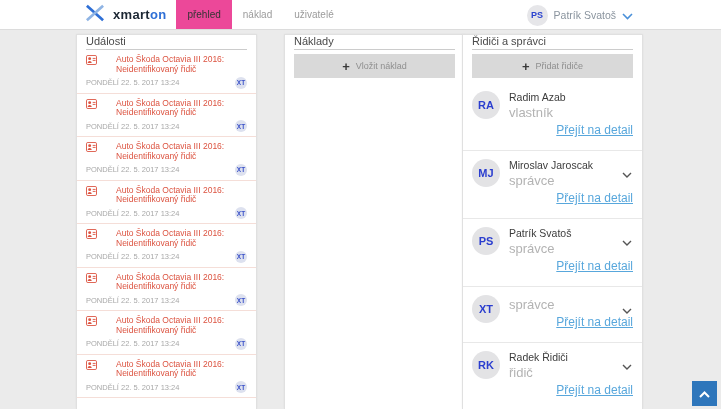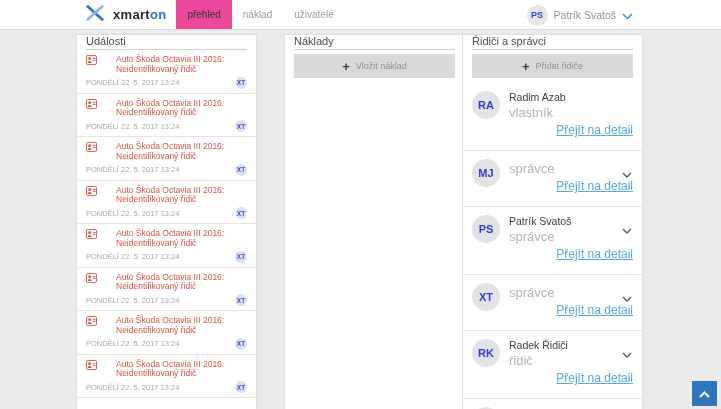--- a/index.html
+++ b/index.html
@@ -283,20 +283,21 @@
           <a class="driver-link">Přejít na detail</a>
         </div>
 
         <div class="driver">
           <span class="driver-avatar">MJ</span>
           <span class="driver-chevron">
             <svg width="10" height="6" viewBox="0 0 10 6">
               <path d="M1 1l4 4 4-4" stroke="#555" stroke-width="1.4" fill="none"></path>
             </svg>
           </span>
+          <div class="driver-name">Miroslav Jaroscak</div>
           <div class="driver-role">správce</div>
           <a class="driver-link">Přejít na detail</a>
         </div>
 
         <div class="driver">
           <span class="driver-avatar">PS</span>
           <span class="driver-chevron">
             <svg width="10" height="6" viewBox="0 0 10 6">
               <path d="M1 1l4 4 4-4" stroke="#555" stroke-width="1.4" fill="none"></path>
             </svg>

